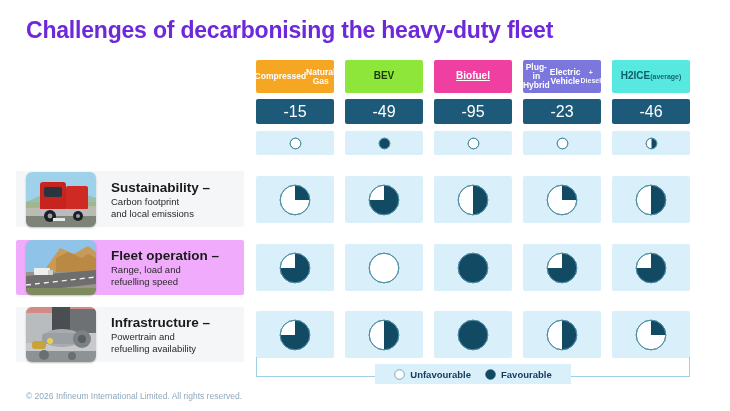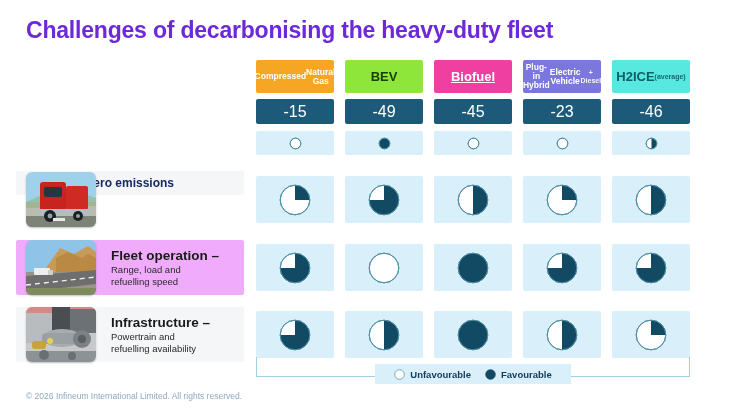--- a/index.html
+++ b/index.html
@@ -23,21 +23,21 @@
   .col1{left:345px;}
   .col2{left:434px;}
   .col3{left:523px;}
   .col4{left:612px;}
 
   .fuel-head{
     height:33px;border-radius:2px;
     display:flex;flex-direction:row;align-items:center;justify-content:center;
     color:#ffffff;font-weight:bold;line-height:1.05;text-align:center;
   }
-  .fuel-head .fh-main{font-size:13px;}
+  .fuel-head .fh-main{font-size:10px;}
   .fuel-head .fh-main.small{font-size:8.5px;}
   .fuel-head .fh-sub{font-size:7px;font-weight:bold;opacity:.92;}
   .score{
     margin-top:6px;height:25px;background:#1d5a79;border-radius:2px;
     display:flex;align-items:center;justify-content:center;
     color:#ffffff;font-size:16px;font-weight:normal;
   }
 
   
   .rowband{
@@ -107,21 +107,21 @@
     <div class="col col1">
       <div class="fuel-head" style="background: rgb(143, 230, 59); color: rgb(26, 61, 8);">
         <div class="fh-main">BEV</div>
       </div>
       <div class="score" style="background: rgb(29, 90, 121);">-49</div>
     </div>
     <div class="col col2">
       <div class="fuel-head" style="background: rgb(239, 63, 160); color: rgb(255, 255, 255); text-decoration: underline;">
         <div class="fh-main">Biofuel</div>
       </div>
-      <div class="score" style="background: rgb(29, 90, 121);">-45</div>
+      <div class="score" style="background: rgb(29, 90, 121);">-95</div>
     </div>
     <div class="col col3">
       <div class="fuel-head" style="background: rgb(123, 119, 221); color: rgb(255, 255, 255);">
         <div class="fh-main small">Plug-in Hybrid</div>
         <div class="fh-main small">Electric Vehicle</div>
         <div class="fh-sub">+ Diesel</div>
       </div>
       <div class="score" style="background: rgb(29, 90, 121);">-23</div>
     </div>
     <div class="col col4">
@@ -161,20 +161,26 @@
 
     <circle cx="6.5" cy="6.5" r="5.3" fill="none" stroke="#4f8fa6" stroke-width="1"></circle>
   </svg>
     </div>
     <div class="cell thin" style="left: 612px; top: 71px; height: 24px; background: rgb(217, 239, 250);">
       <svg class="hb" width="13" height="13" viewBox="0 0 13 13">
     <circle cx="6.5" cy="6.5" r="5.3" fill="#ffffff" stroke="#4f8fa6" stroke-width="1"></circle>
     <path d="M 6.5 6.5 L 6.5 1.2000000000000002 A 5.3 5.3 0 0 1 6.50 11.80 Z" fill="#124a63"></path>
     <circle cx="6.5" cy="6.5" r="5.3" fill="none" stroke="#4f8fa6" stroke-width="1"></circle>
   </svg>
+    </div>
+    <div class="rowband pic" style="top: 112px; height: 55px; background: rgb(244, 246, 248);">
+      <div class="rowtext">
+        <div class="rt-title">Sustainability –</div>
+       <div class="rt-sub">Carbon footprint<br>and local emissions</div>
+      </div>
     </div>
     <div class="thumb" style="top: 112px;">
       <svg viewBox="0 0 70 55" preserveAspectRatio="none">
       <rect width="70" height="55" fill="#9fd2ea"></rect>
       <rect y="30" width="70" height="25" fill="#b9bcae"></rect>
       <rect y="44" width="70" height="11" fill="#7d8377"></rect>
       <path d="M0 30 L18 22 L34 24 L52 20 L70 26 L70 34 L0 36 Z" fill="#8fae7a" opacity=".55"></path>
       <rect x="14" y="10" width="26" height="30" rx="3" fill="#c8241f"></rect>
       <rect x="40" y="14" width="22" height="24" rx="2" fill="#cf2a23"></rect>
       <rect x="18" y="15" width="18" height="10" rx="2" fill="#2a3440"></rect>

